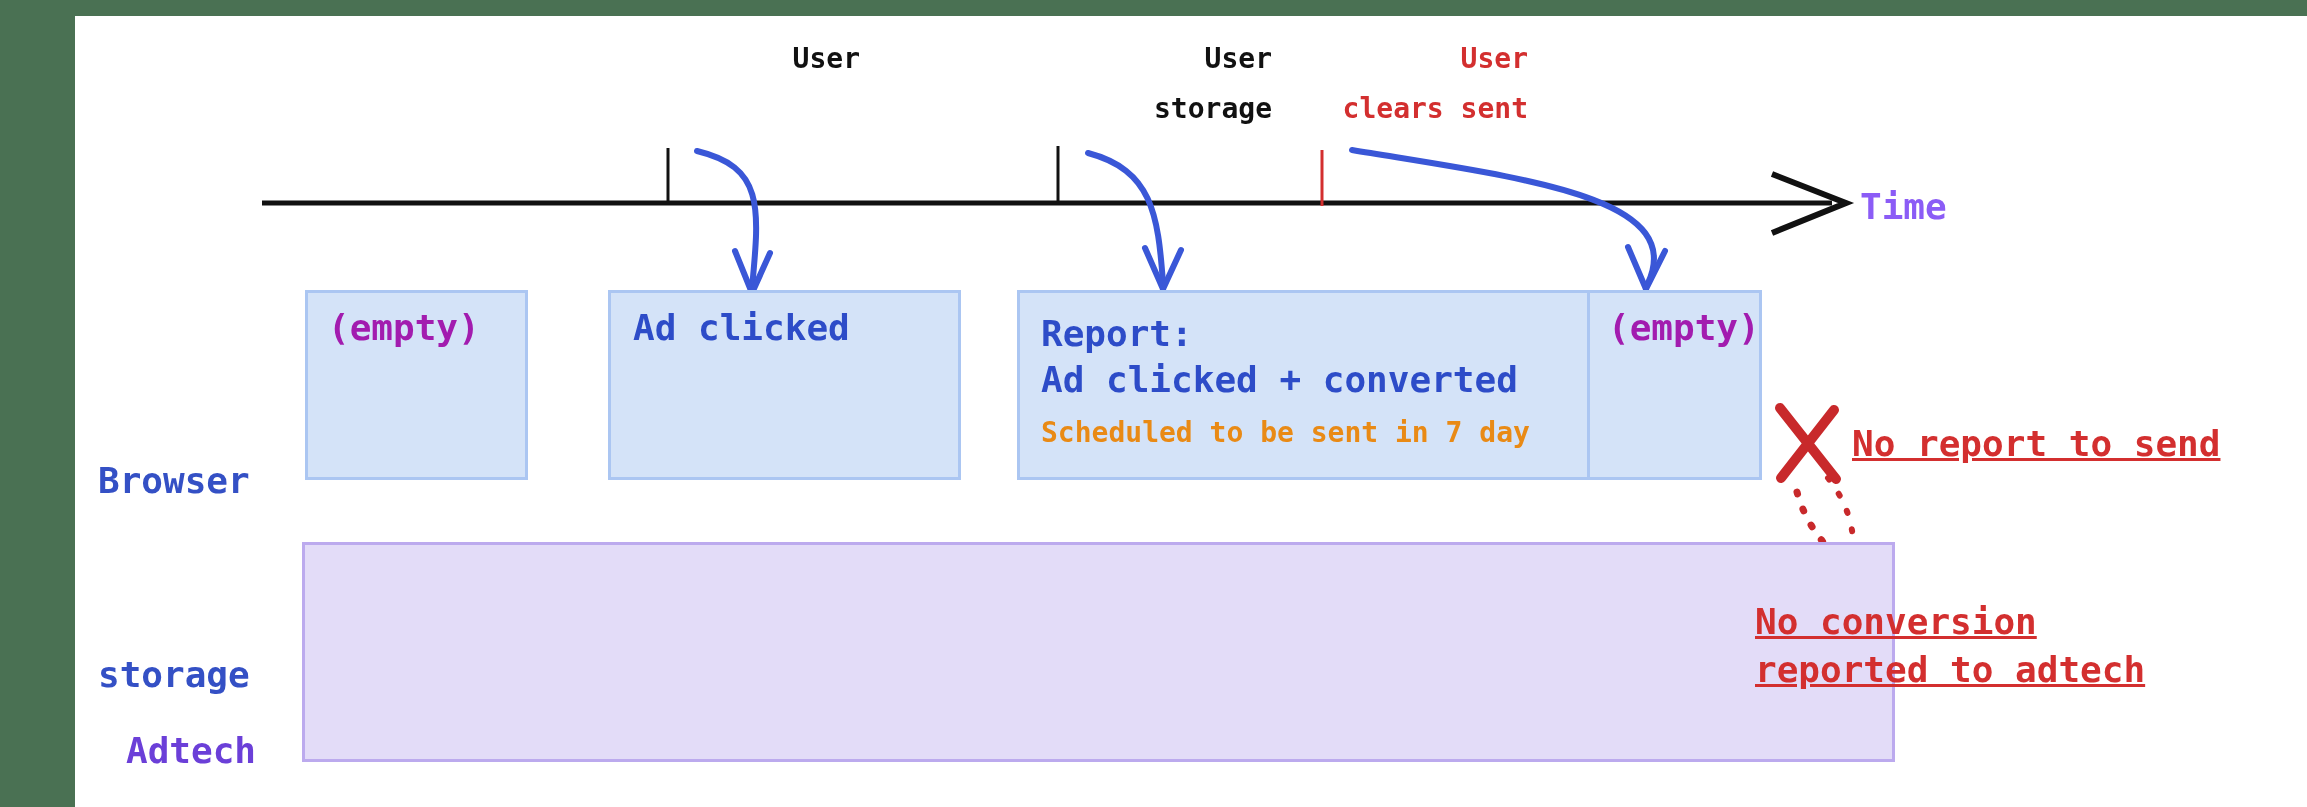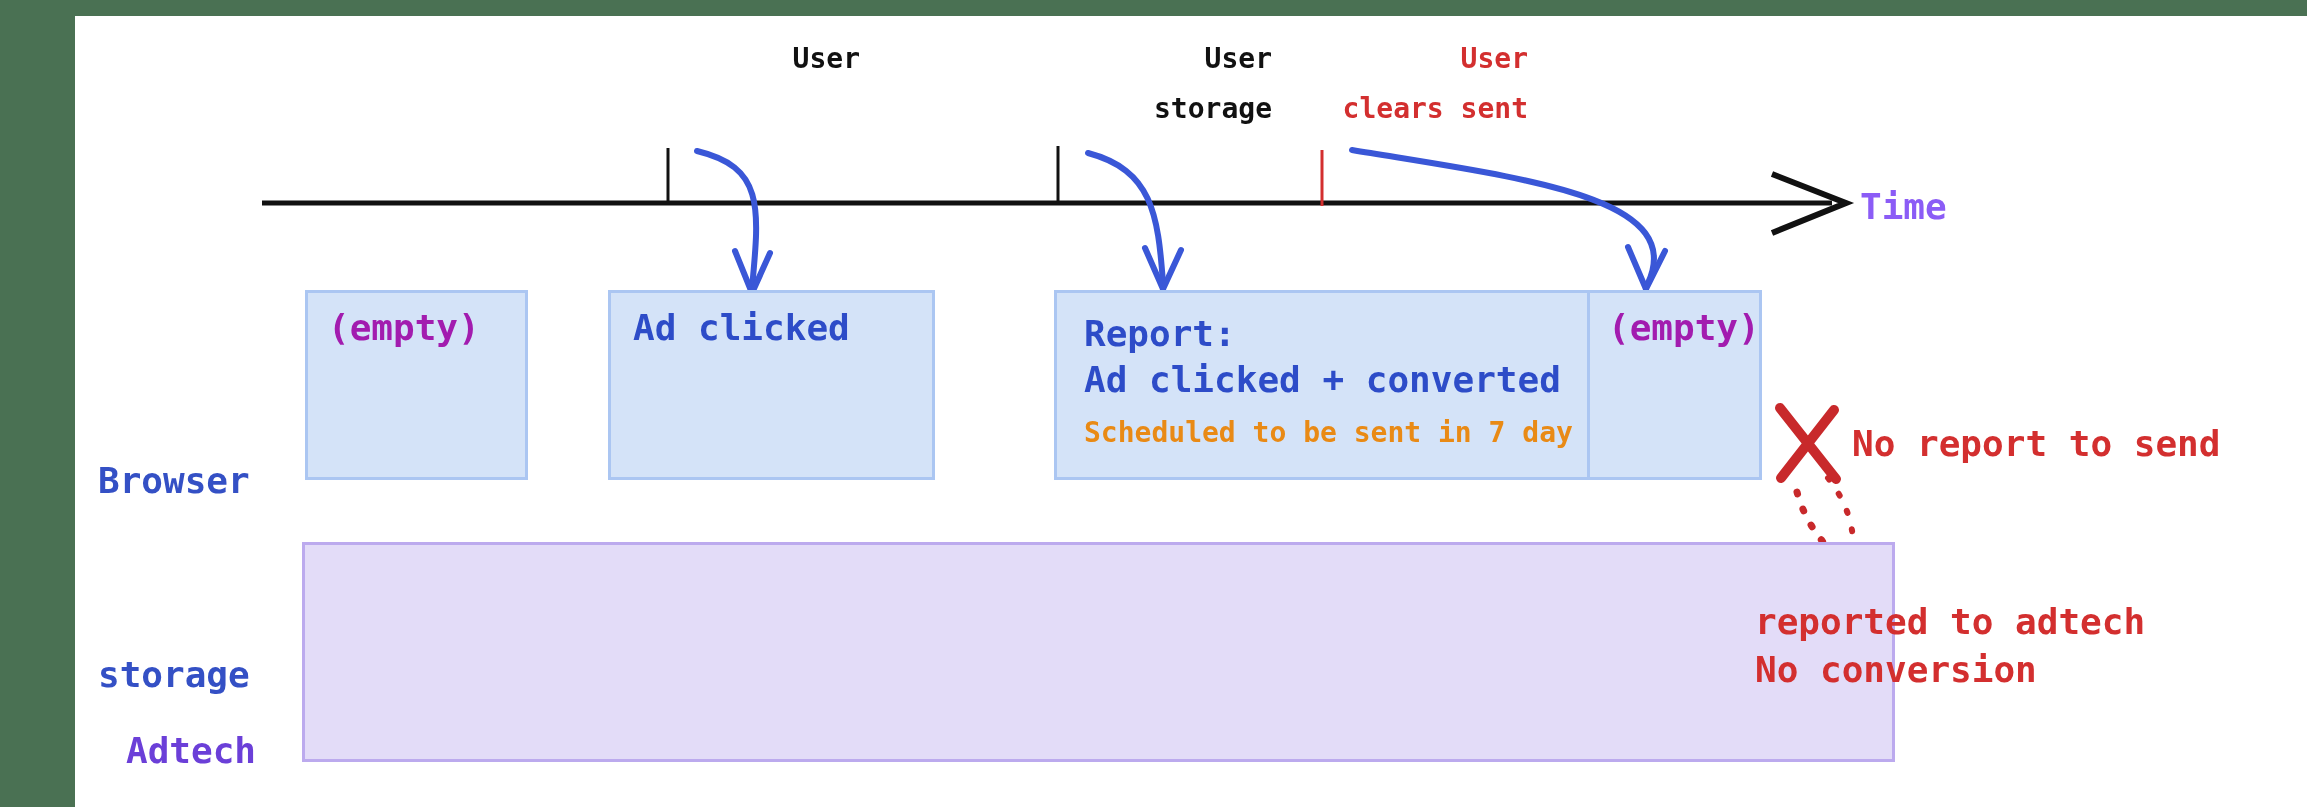--- a/index.html
+++ b/index.html
@@ -22,27 +22,27 @@
   .rowlabel{position:absolute;font-size:36px;line-height:50px;white-space:pre;}
   .rowlabel.browser{left:98px;top:312px;color:#3450c5;}
   .rowlabel.adtech{left:126px;top:582px;color:#6b3fd8;}
   .rowlabel .l{display:block;margin-top:44px;}
 
   .sbox{position:absolute;top:290px;height:190px;background:#d4e3f8;border:3px solid #abc6f2;box-sizing:border-box;}
   .sbox .title{font-size:36px;line-height:46px;color:#2d4cc8;white-space:nowrap;}
   .sbox .title.muted{color:#a21caf;}
   .sbox .note{font-size:28px;line-height:32px;color:#e98a15;margin-top:14px;white-space:nowrap;}
   #box-empty-1{left:305px;width:223px;padding:12px 0 0 20px;}
-  #box-ad-clicked{left:608px;width:327px;padding:12px 0 8px 22px;}
-  #box-report{left:1054px;width:632px;padding:18px 0 0 27px;}
+  #box-ad-clicked{left:608px;width:353px;padding:12px 0 8px 22px;}
+  #box-report{left:1017px;width:632px;padding:18px 0 0 21px;}
   #box-empty-2{left:1587px;width:175px;padding:12px 0 0 18px;}
 
   .server-box{position:absolute;left:302px;top:542px;width:1593px;height:220px;background:#e3dcf8;border:3px solid #bcaaee;box-sizing:border-box;}
 
-  .annot{position:absolute;color:#d32f2f;font-size:36px;line-height:48px;white-space:nowrap;}
+  .annot{position:absolute;color:#d32f2f;font-size:36px;line-height:48px;white-space:nowrap;text-decoration:underline;}
   .annot .l{display:block;}
   #no-report{left:1852px;top:420px;}
   #no-conversion{left:1755px;top:598px;}
 </style>
 </head>
 <body>
 
 <div class="strip-left"></div>
 <div class="strip-top"></div>
 
@@ -113,15 +113,15 @@
   <div class="note">Scheduled to be sent in 7 day</div>
 </div>
 <div class="sbox" id="box-empty-2">
   <div class="title muted">(empty)</div>
 </div>
 
 <div class="server-box"></div>
 
 <div class="annot" id="no-report">No report to send</div>
 <div class="annot" id="no-conversion">
+  <span class="l">No conversion</span>
   <span class="l">reported to adtech</span>
-  <span class="l">No conversion</span>
 </div>
 
 </body></html>

